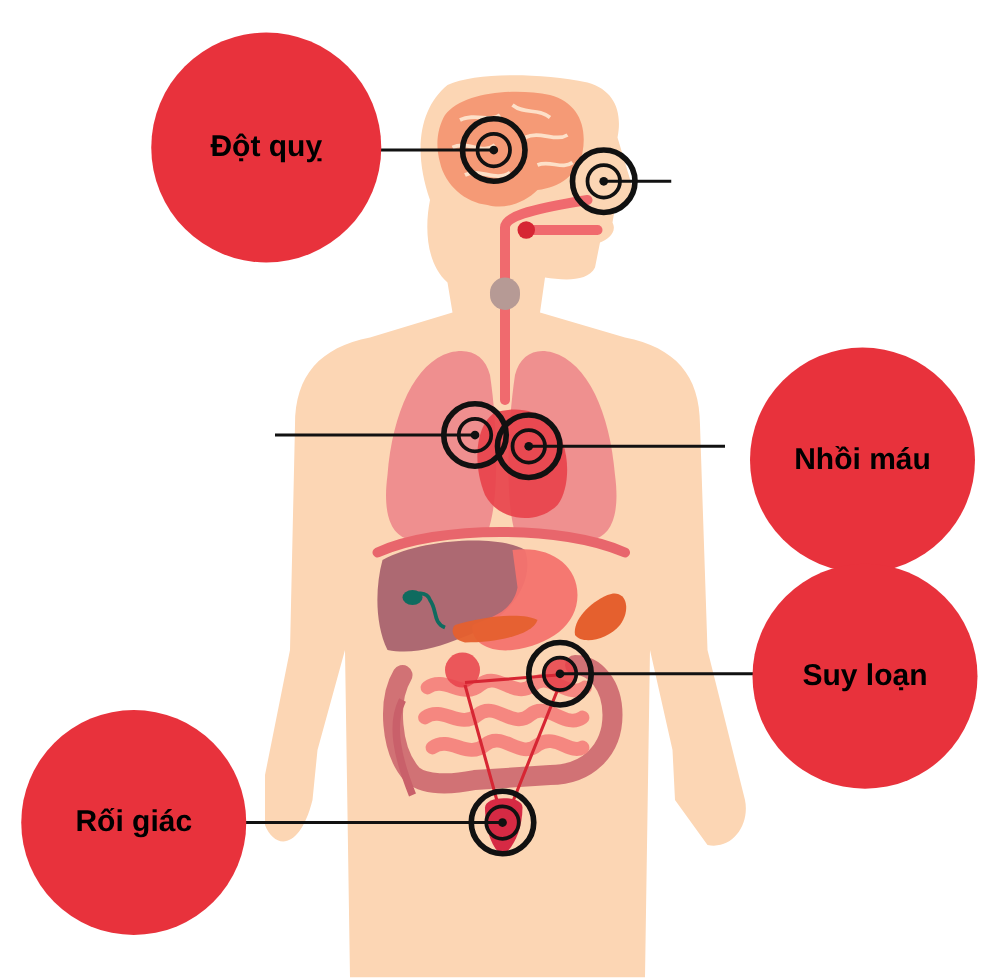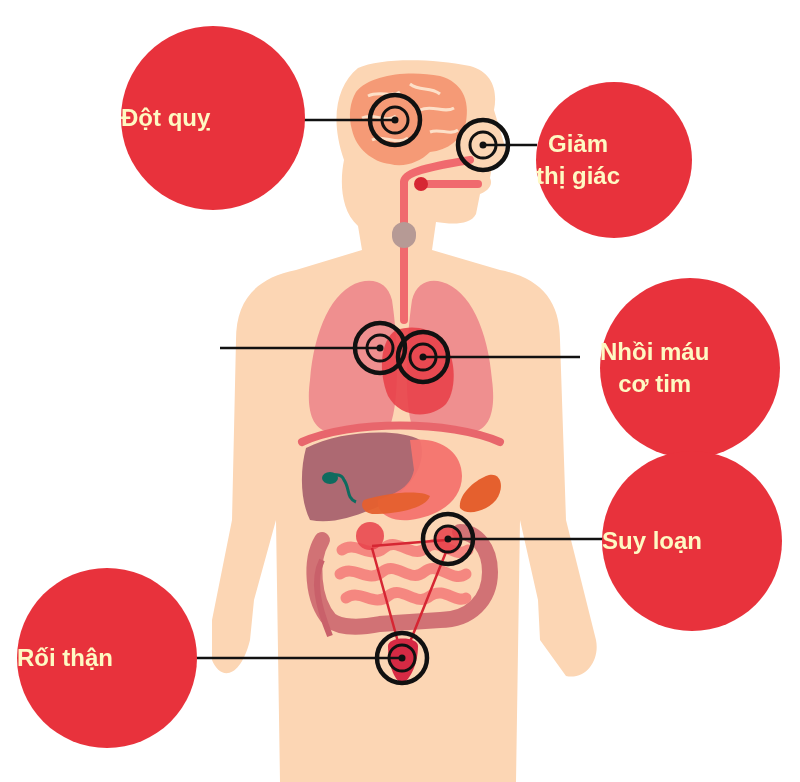--- a/index.html
+++ b/index.html
@@ -1,21 +1,21 @@
 <!DOCTYPE html>
 <html><head>
 <meta charset="utf-8">
 <style>
   html, body { margin: 0; padding: 0; background: #ffffff; }
   body { width: 800px; height: 782px; position: relative; overflow: hidden; font-family: "Liberation Sans", sans-serif; }
   #stage { position: absolute; left: 0; top: 0; width: 800px; height: 782px; }
   .bubble {
     position: absolute; border-radius: 50%;
-    display: flex; align-items: center; justify-content: flex-start;
-    text-align: center; color: #fef9c3; font-weight: bold;
+    display: flex; align-items: center; justify-content: center;
+    text-align: center; color: #000000; font-weight: bold;
     font-size: 24px; line-height: 1.35;
     font-family: "Liberation Sans", sans-serif;
   }
   .bubble span { display: block; }
 </style>
 </head>
 <body>
 
 <div id="stage">
 
@@ -113,40 +113,33 @@
     </g>
     <circle cx="402" cy="658" r="3.5" fill="#111"></circle>
   </svg>
 
   <div class="bubble" style="left:121px;top:26px;width:184px;height:184px;background:#e8323c;">
     <div>
         <span>Đột quỵ</span>
       </div>
   </div>
 
-  <div class="bubble" style="left:536px;top:82px;width:156px;height:156px;background:#e8323c;">
-    <div>
-      <span>Giảm</span>
-      <span>thị giác</span>
-    </div>
-  </div>
 
 
   <div class="bubble" style="left:600px;top:278px;width:180px;height:180px;background:#e8323c;">
     <div>
       <span>Nhồi máu</span>
-      <span>cơ tim</span>
     </div>
   </div>
 
   <div class="bubble" style="left:602px;top:451px;width:180px;height:180px;background:#e8323c;">
     <div>
         <span>Suy loạn</span>
       </div>
   </div>
 
   <div class="bubble" style="left:17px;top:568px;width:180px;height:180px;background:#e8323c;">
     <div>
-      <span>Rối thận</span>
+      <span>Rối giác</span>
     </div>
   </div>
 
 </div>
 
 </body></html>

